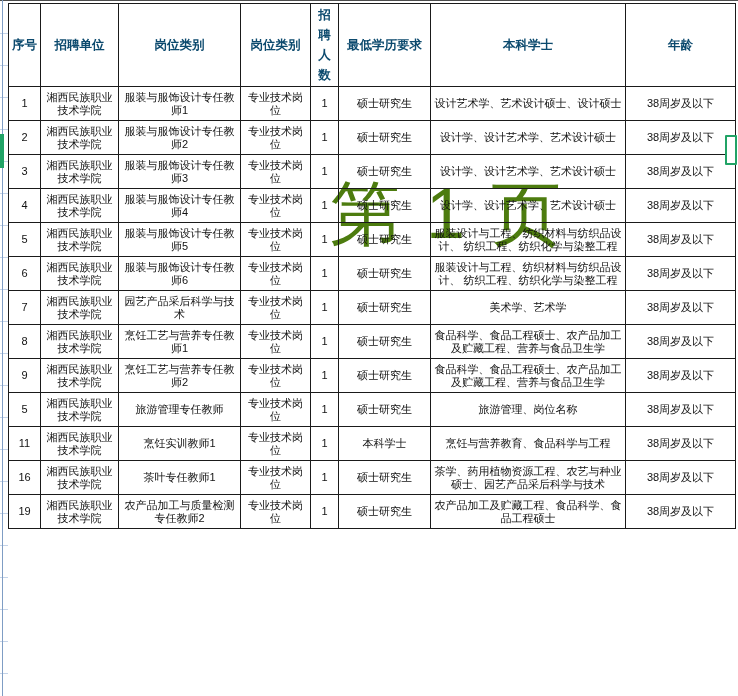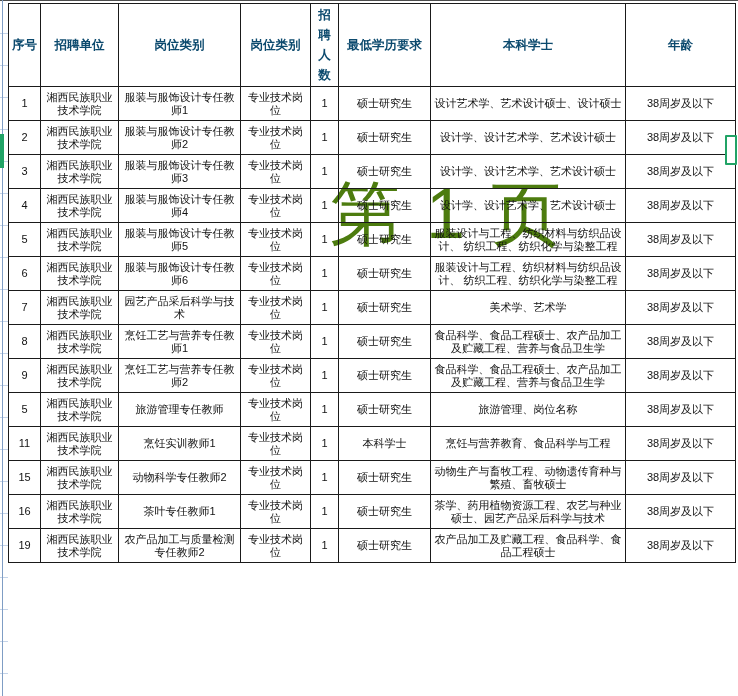--- a/index.html
+++ b/index.html
@@ -182,30 +182,20 @@
     <td>11</td>
     <td>湘西民族职业技术学院</td>
     <td>烹饪实训教师1</td>
     <td>专业技术岗位</td>
     <td>1</td>
     <td>本科学士</td>
     <td>烹饪与营养教育、食品科学与工程</td>
     <td>38周岁及以下</td>
   </tr>
       <tr>
-    <td>15</td>
-    <td>湘西民族职业技术学院</td>
-    <td>动物科学专任教师2</td>
-    <td>专业技术岗位</td>
-    <td>1</td>
-    <td>硕士研究生</td>
-    <td>动物生产与畜牧工程、动物遗传育种与繁殖、畜牧硕士</td>
-    <td>38周岁及以下</td>
-  </tr>
-      <tr>
     <td>16</td>
     <td>湘西民族职业技术学院</td>
     <td>茶叶专任教师1</td>
     <td>专业技术岗位</td>
     <td>1</td>
     <td>硕士研究生</td>
     <td>茶学、药用植物资源工程、农艺与种业硕士、园艺产品采后科学与技术</td>
     <td>38周岁及以下</td>
   </tr>
       <tr>

